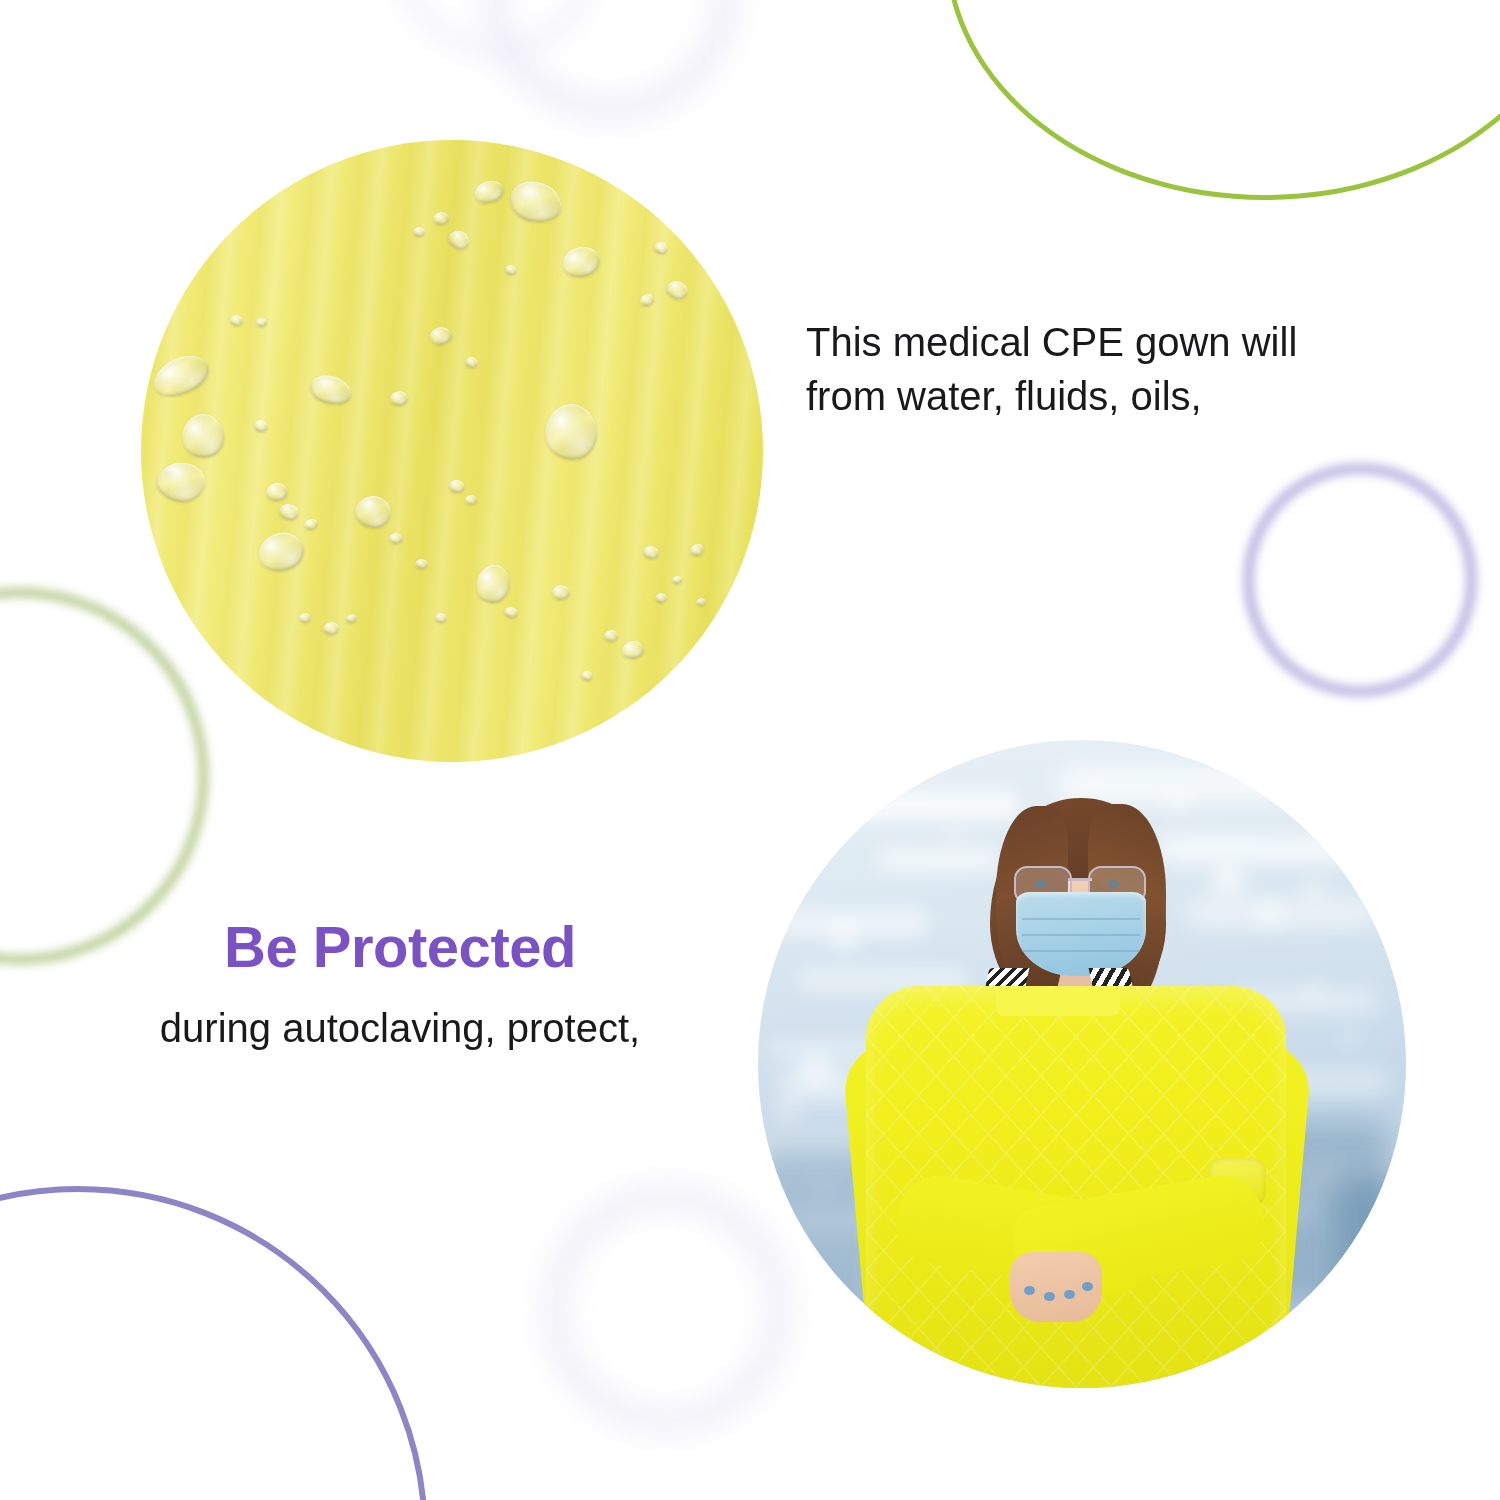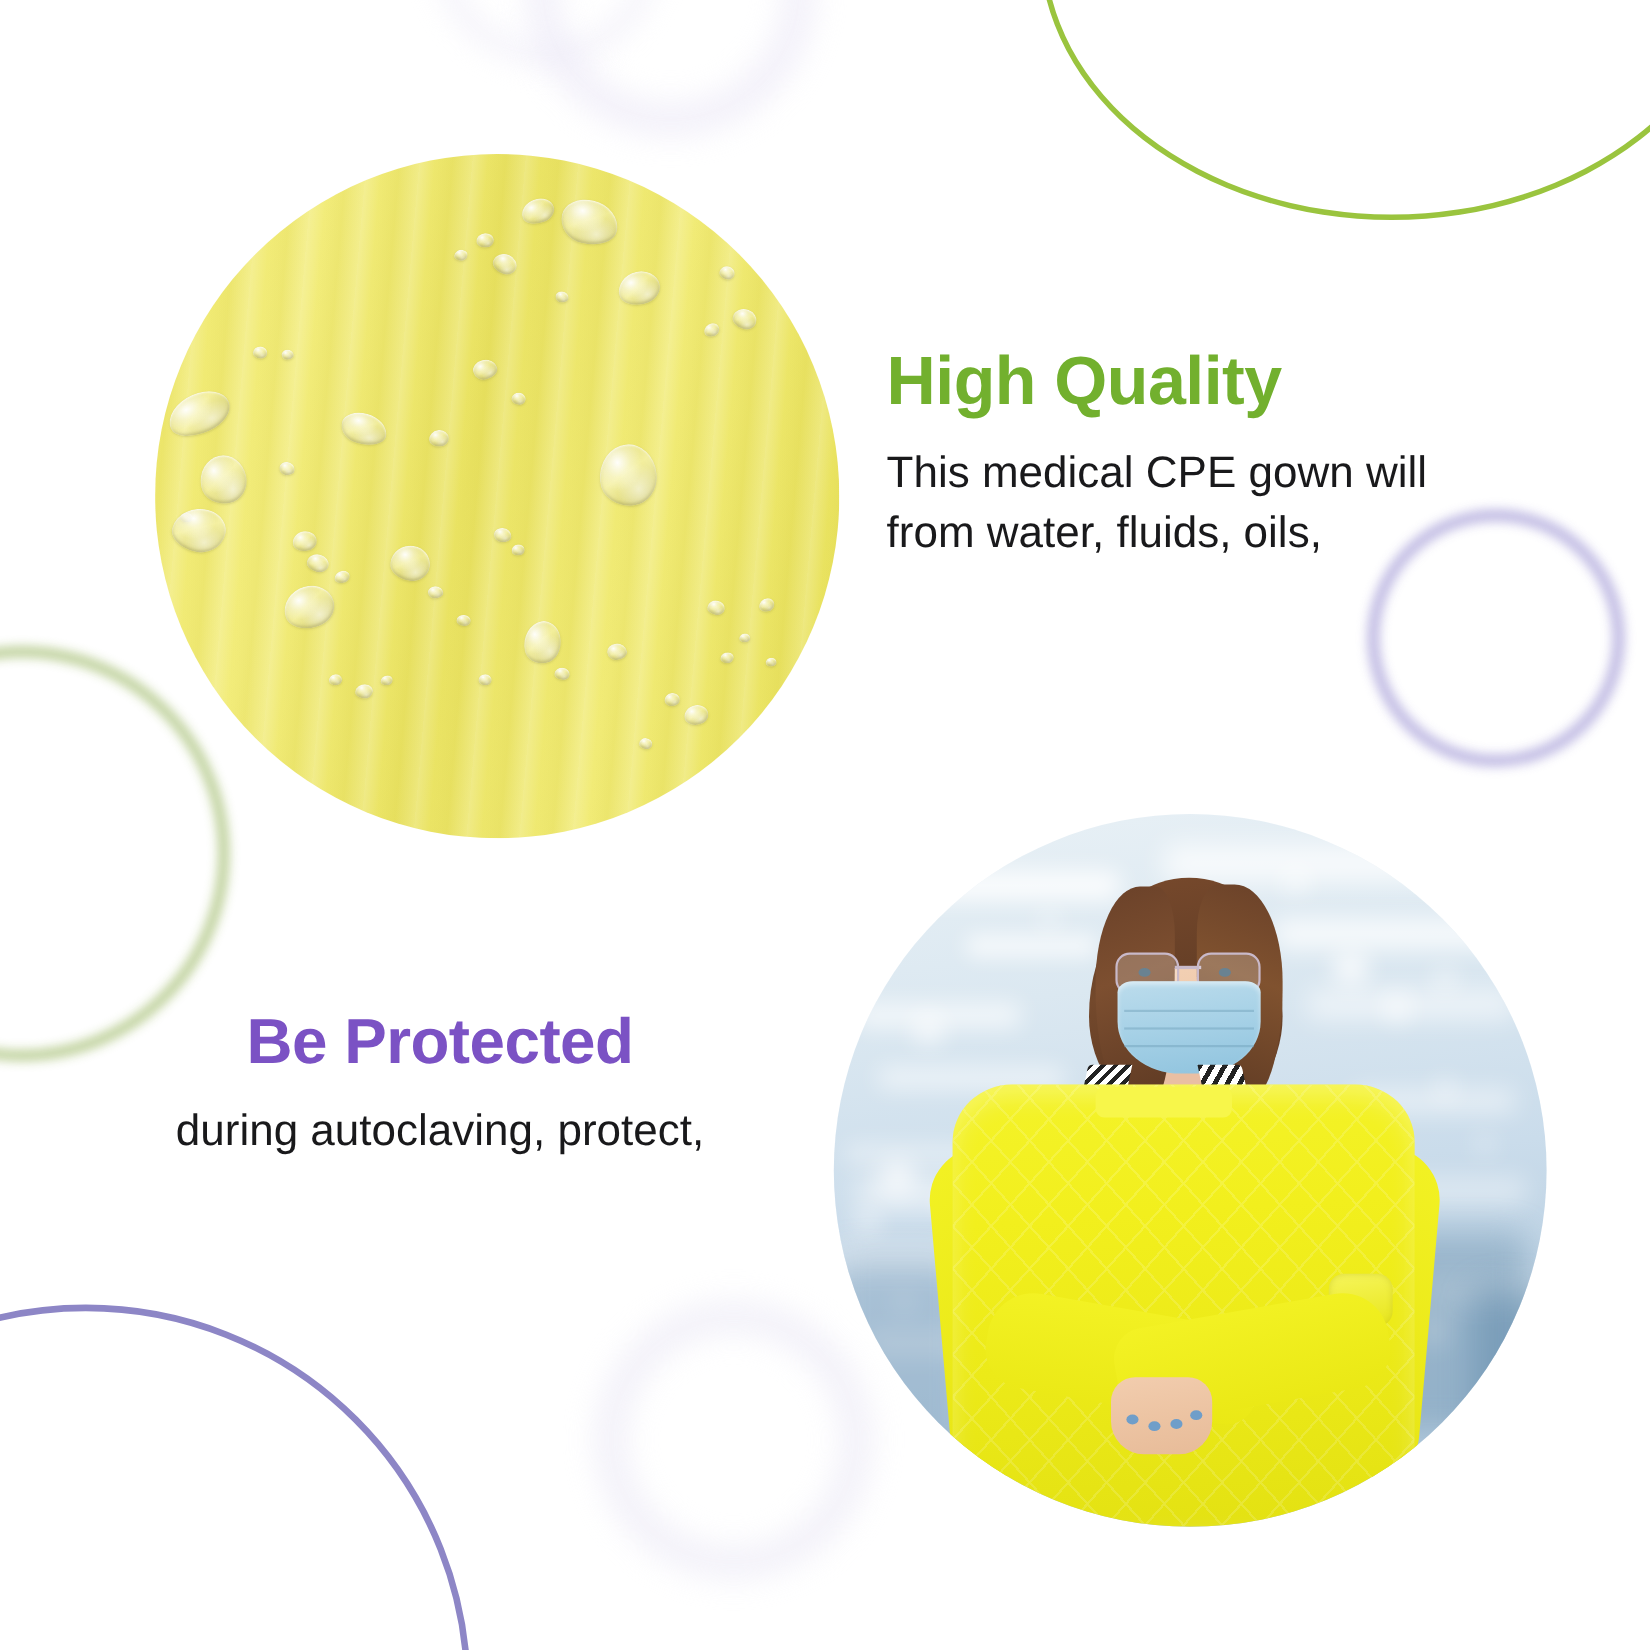--- a/index.html
+++ b/index.html
@@ -475,21 +475,20 @@
       <div class="hands">
         <div class="nail" style="left:14px; top:34px;"></div>
         <div class="nail" style="left:34px; top:40px;"></div>
         <div class="nail" style="left:54px; top:38px;"></div>
         <div class="nail" style="left:72px; top:30px;"></div>
       </div>
     </div>
   </div>
 
   <div class="txt-block block-quality">
-    <div class="heading heading-green">High Quality</div>
     <div class="body-text">
       <span class="body-line">This medical CPE gown will</span>
       <span class="body-line">from water, fluids, oils,</span>
     </div>
   </div>
 
   <div class="txt-block block-protected">
     <div class="heading heading-purple">Be Protected</div>
     <div class="body-text">
       <span class="body-line">during autoclaving, protect,</span>

